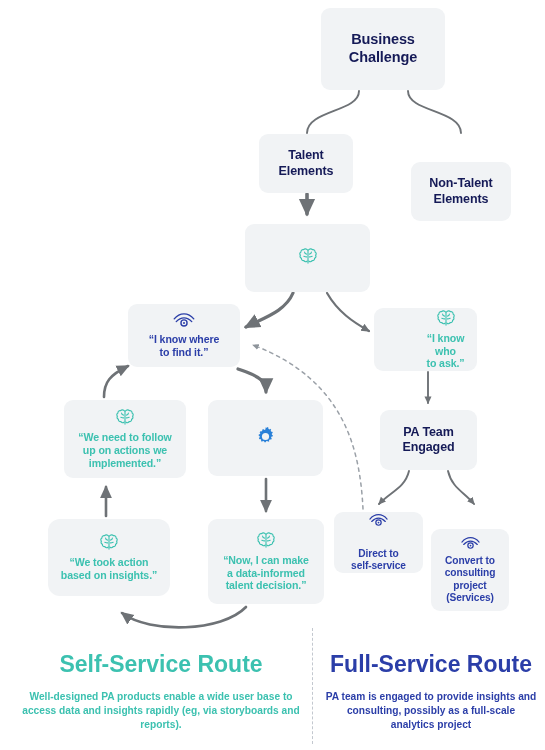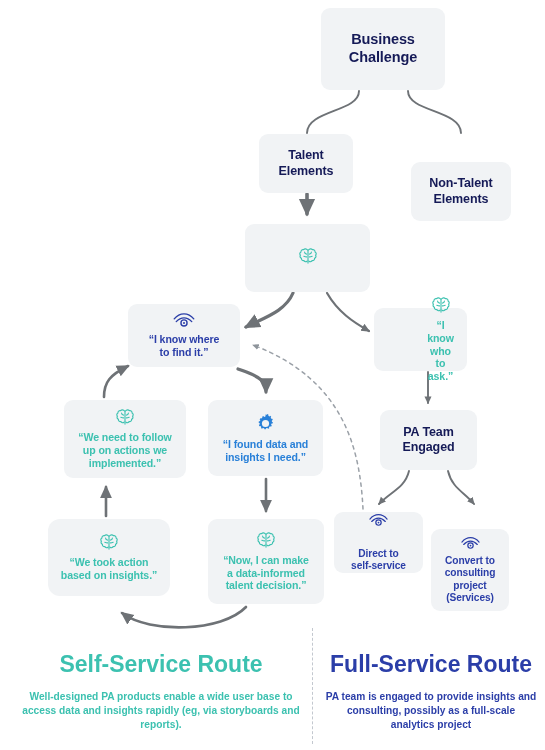--- a/index.html
+++ b/index.html
@@ -54,21 +54,21 @@
   .node.indigo .label { color: #2b3ea8; font-size: 10.2px; }
 
   .node .icon { display: block; margin-bottom: 4px; line-height: 0; }
 
   
   #n-business      { left: 321px; top: 8px;   width: 124px; height: 82px; }
   #n-talent        { left: 259px; top: 134px; width: 94px;  height: 59px; }
   #n-nontalent     { left: 411px; top: 134px; width: 100px; height: 59px; margin-top: 28px; }
   #n-havedata      { left: 245px; top: 224px; width: 125px; height: 68px; }
   #n-knowwhere     { left: 128px; top: 304px; width: 112px; height: 63px; }
-  #n-knowwho       { left: 374px; top: 308px; width: 93px; height: 63px; padding-left: 48px; }
+  #n-knowwho       { left: 374px; top: 308px; width: 103px; height: 63px; padding-left: 48px; }
   #n-followup      { left: 48px;  top: 400px; width: 122px; height: 78px; margin-left: 16px; }
   #n-founddata     { left: 208px; top: 400px; width: 115px; height: 76px; }
   #n-pateam        { left: 380px; top: 410px; width: 97px;  height: 60px; }
   #n-tookaction    { left: 48px;  top: 519px; width: 122px; height: 77px; border-radius: 12px; }
   #n-nowdecision   { left: 208px; top: 519px; width: 116px; height: 85px; }
   #n-direct        { left: 334px; top: 512px; width: 89px;  height: 61px; gap: 16px; }
   #n-convert       { left: 431px; top: 529px; width: 78px;  height: 82px; }
 
   
   .footer-col {
@@ -202,21 +202,20 @@
     <div class="label">“We need to follow<br>up on actions we<br>implemented.”</div>
   </div>
 
   <div class="node blue" id="n-founddata">
     <span class="icon">
       <svg width="21" height="21" viewBox="0 0 24 24" fill="#2980d8">
         <path d="M12 1.6l1.55.52.55-1.0 1.35.86-.25 1.12 1.4.82.88-.74 1.05 1.2-.66.93.82 1.4 1.12-.25.5 1.5-1.05.5.05 1.62 1.1.35-.3 1.55-1.15.05-.6 1.5.85.78-.9 1.3-1.1-.38-1.2 1.1.32 1.1-1.45.65-.72-.9-1.6.3-.22 1.13-1.58-.02-.3-1.12-1.6-.38-.78.88-1.3-.9.4-1.08-1.05-1.25-1.12.3-.6-1.47 1.0-.55-.12-1.6-1.12-.3.25-1.56 1.15-.02.55-1.52-.88-.72.85-1.33 1.1.35 1.25-1.05-.28-1.1 1.47-.6.7.9 1.58-.35.2-1.15z"></path>
         <circle cx="12" cy="12" r="4.1" fill="#f1f3f5"></circle>
       </svg>
     </span>
-    <div class="label">“I found data and<br>insights I need.”</div>
   </div>
 
   <div class="node navy sub" id="n-pateam">
     <div class="label">PA Team<br>Engaged</div>
   </div>
 
   <div class="node teal" id="n-tookaction">
     <span class="icon">
       <svg width="22" height="19" viewBox="0 0 24 21" fill="none" stroke="#3cc1b0" stroke-width="1.25" stroke-linecap="round">
         <path d="M12 3.2v14.6"></path>

